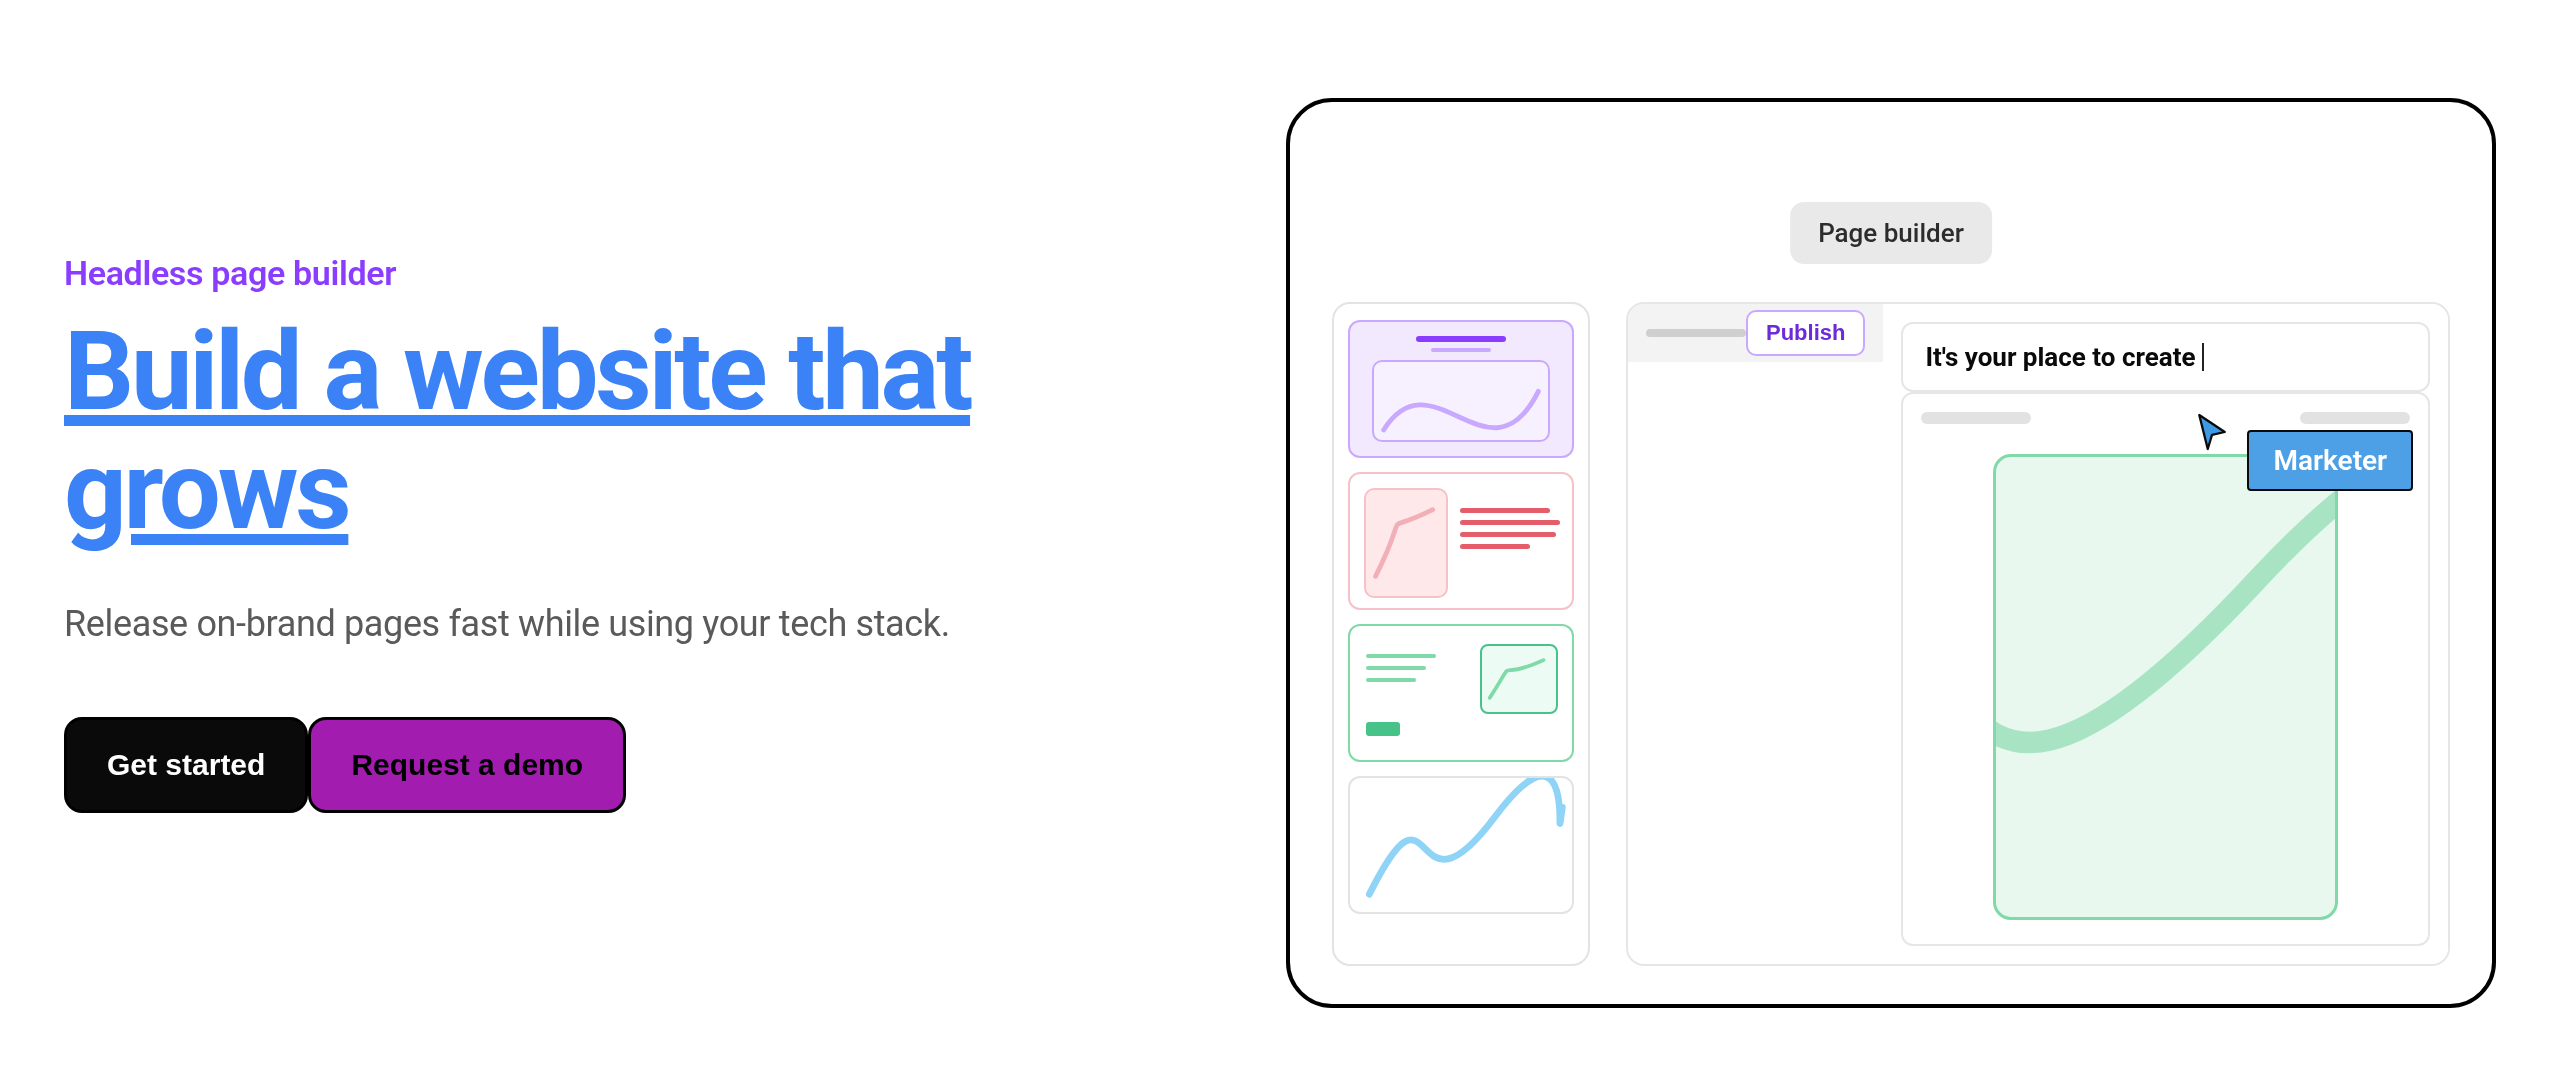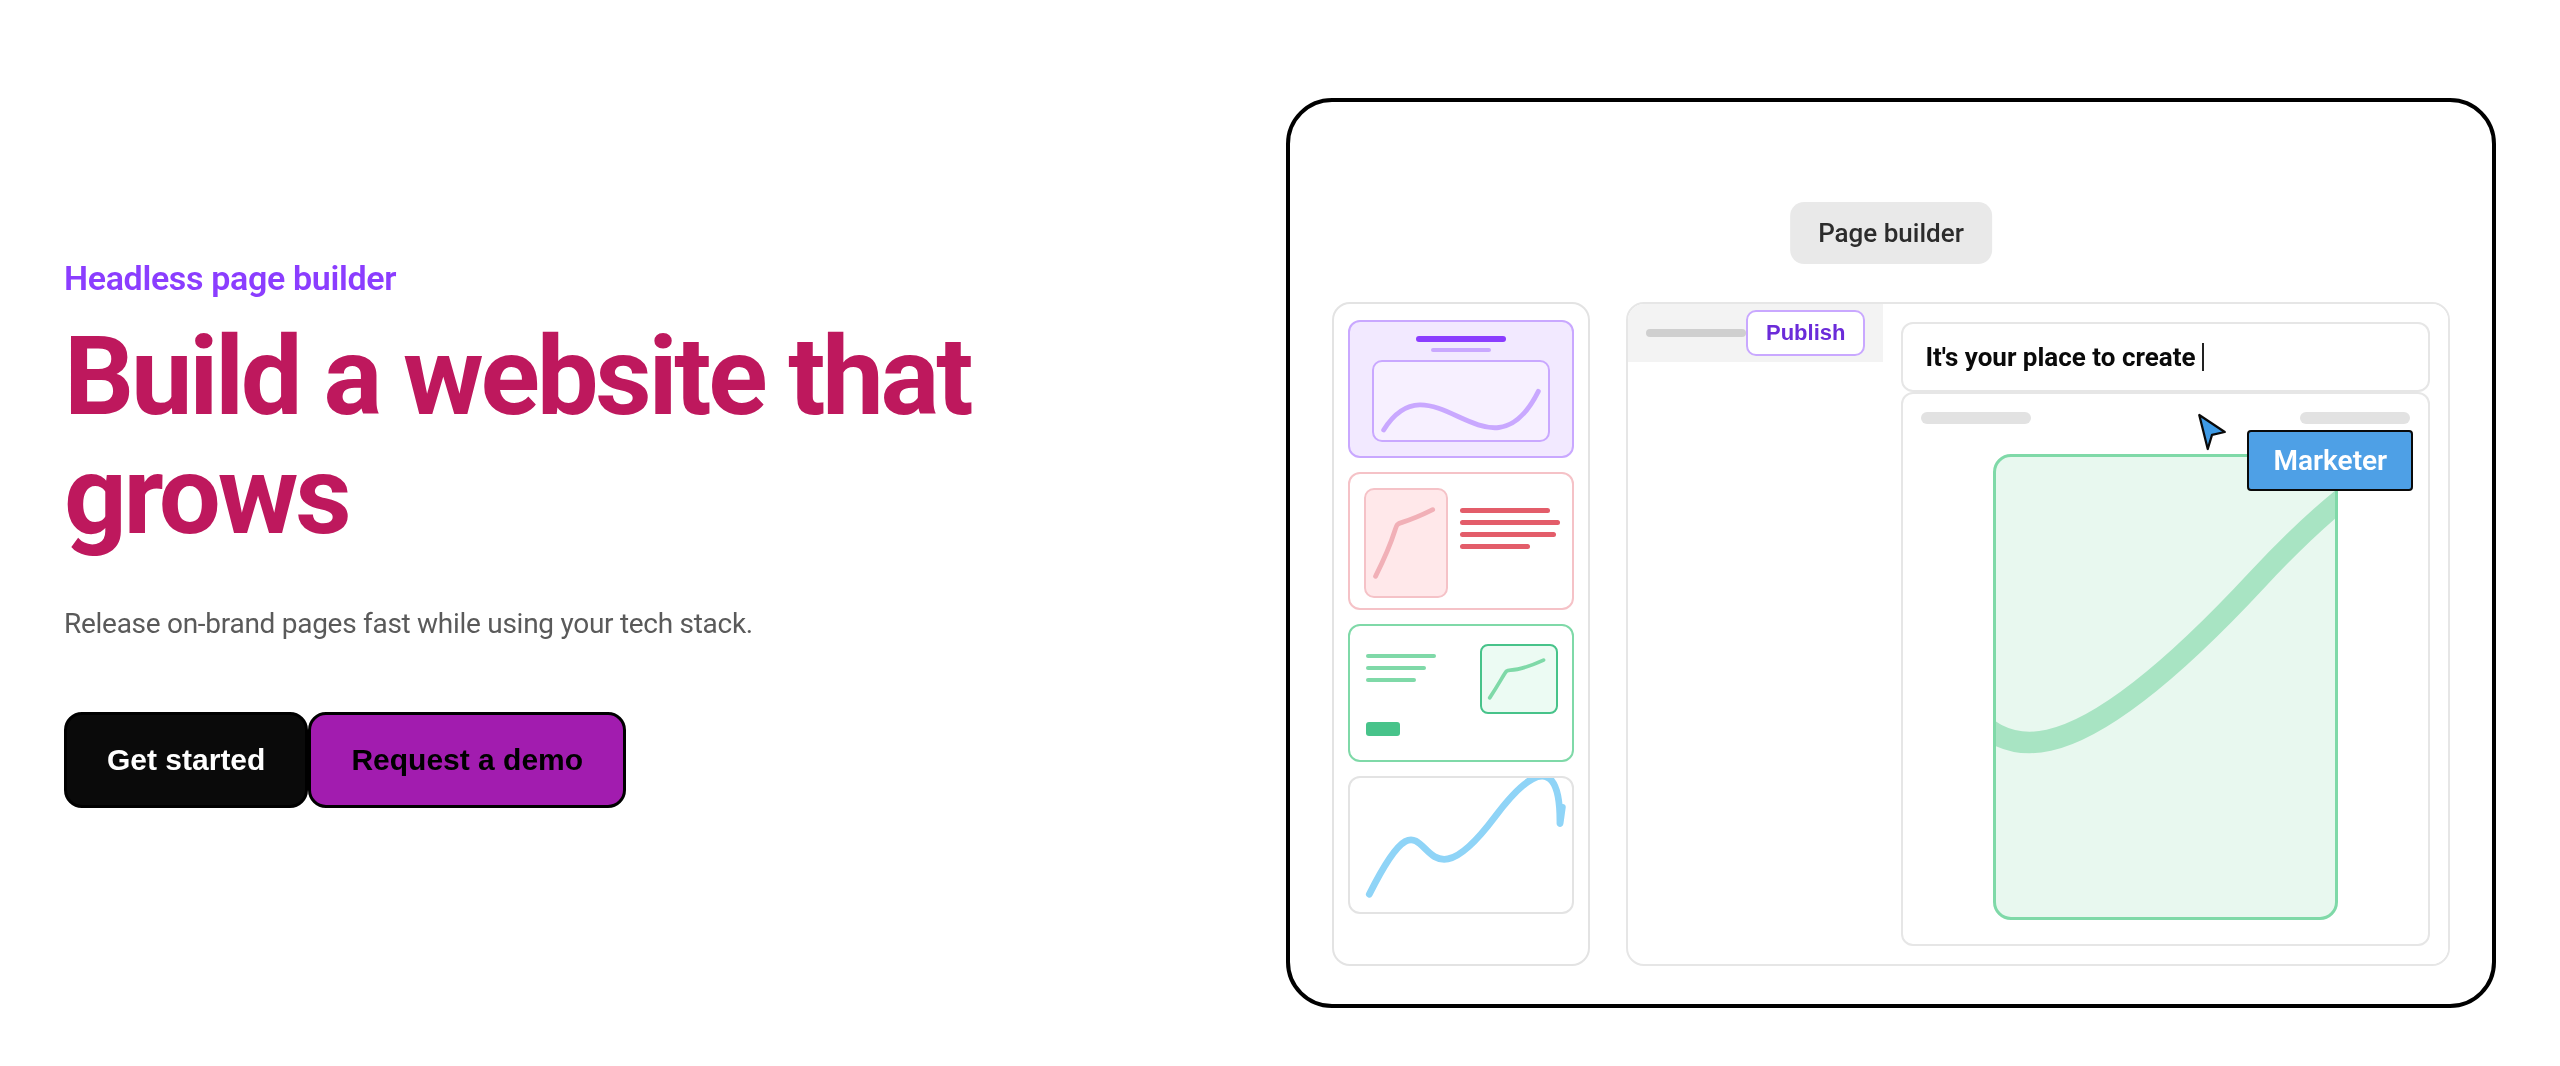--- a/index.html
+++ b/index.html
@@ -27,25 +27,26 @@
     font-size: 34px;
     font-weight: 600;
     letter-spacing: -0.01em;
     margin-bottom: 20px;
   }
   .heading {
     font-size: 110px;
     line-height: 1.08;
     font-weight: 700;
     letter-spacing: -0.03em;
-    color: #be185d;
+    color: #3b82f6;
     margin-bottom: 52px;
+    text-decoration: underline;
   }
   .subtext {
-    font-size: 28px;
+    font-size: 36px;
     color: #5a5a5a;
     letter-spacing: -0.01em;
     margin-bottom: 72px;
   }
   .cta-row { display: flex; }
   .btn {
     display: inline-flex;
     align-items: center;
     justify-content: center;
     height: 96px;

